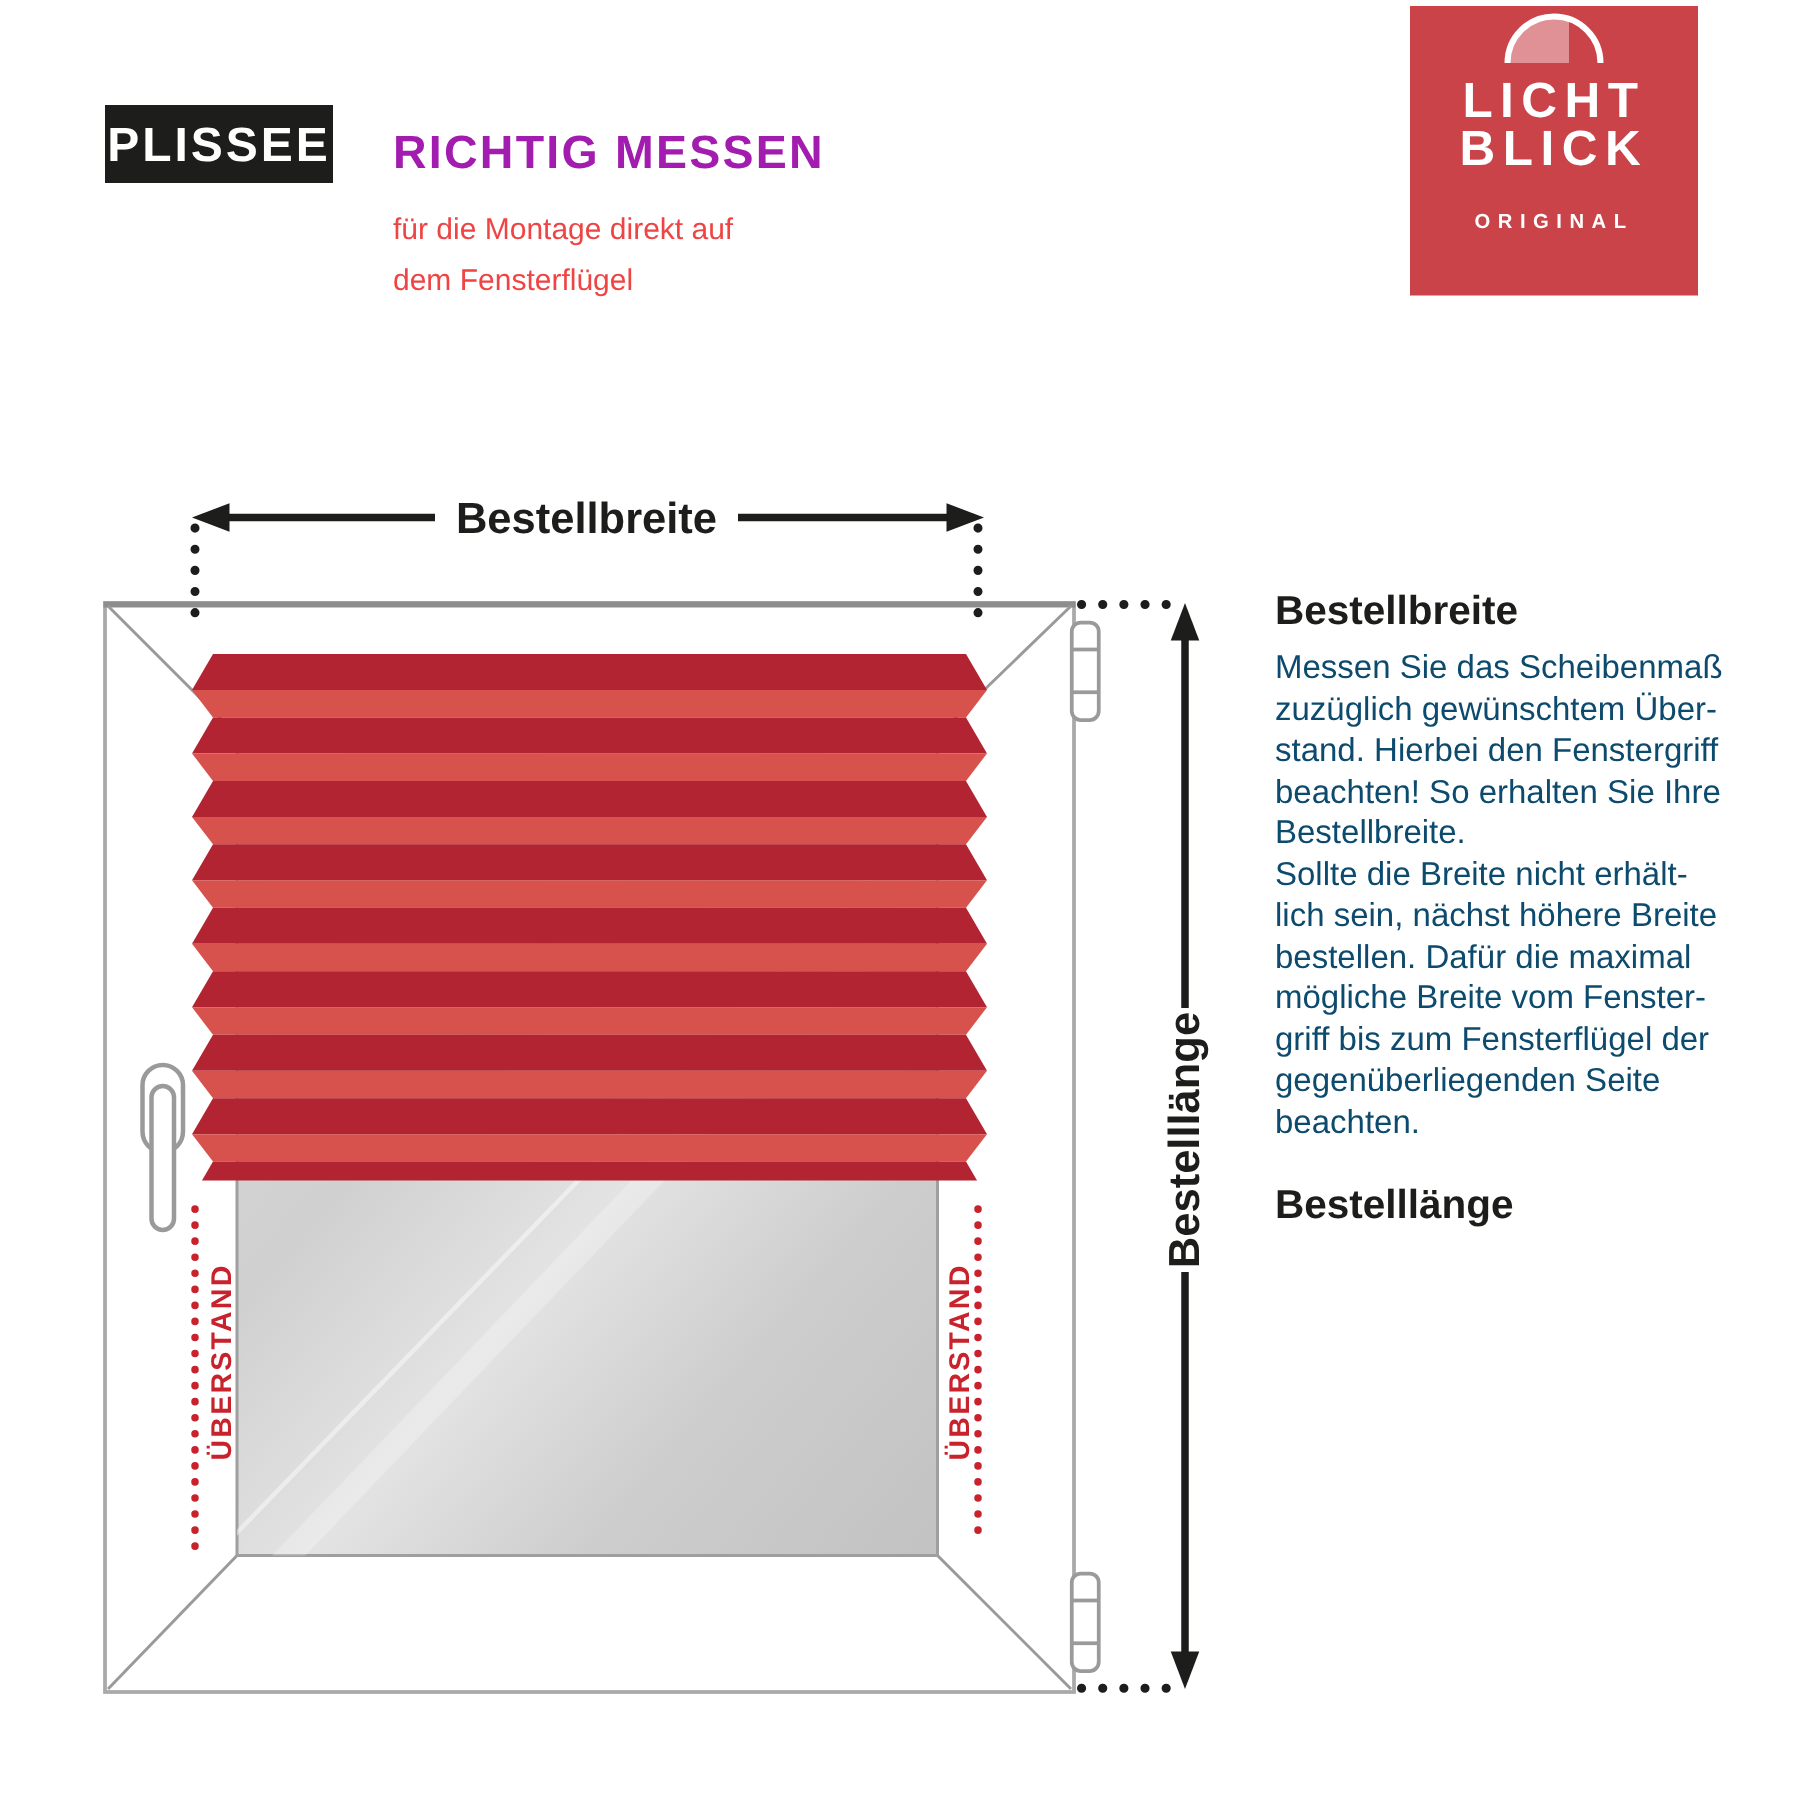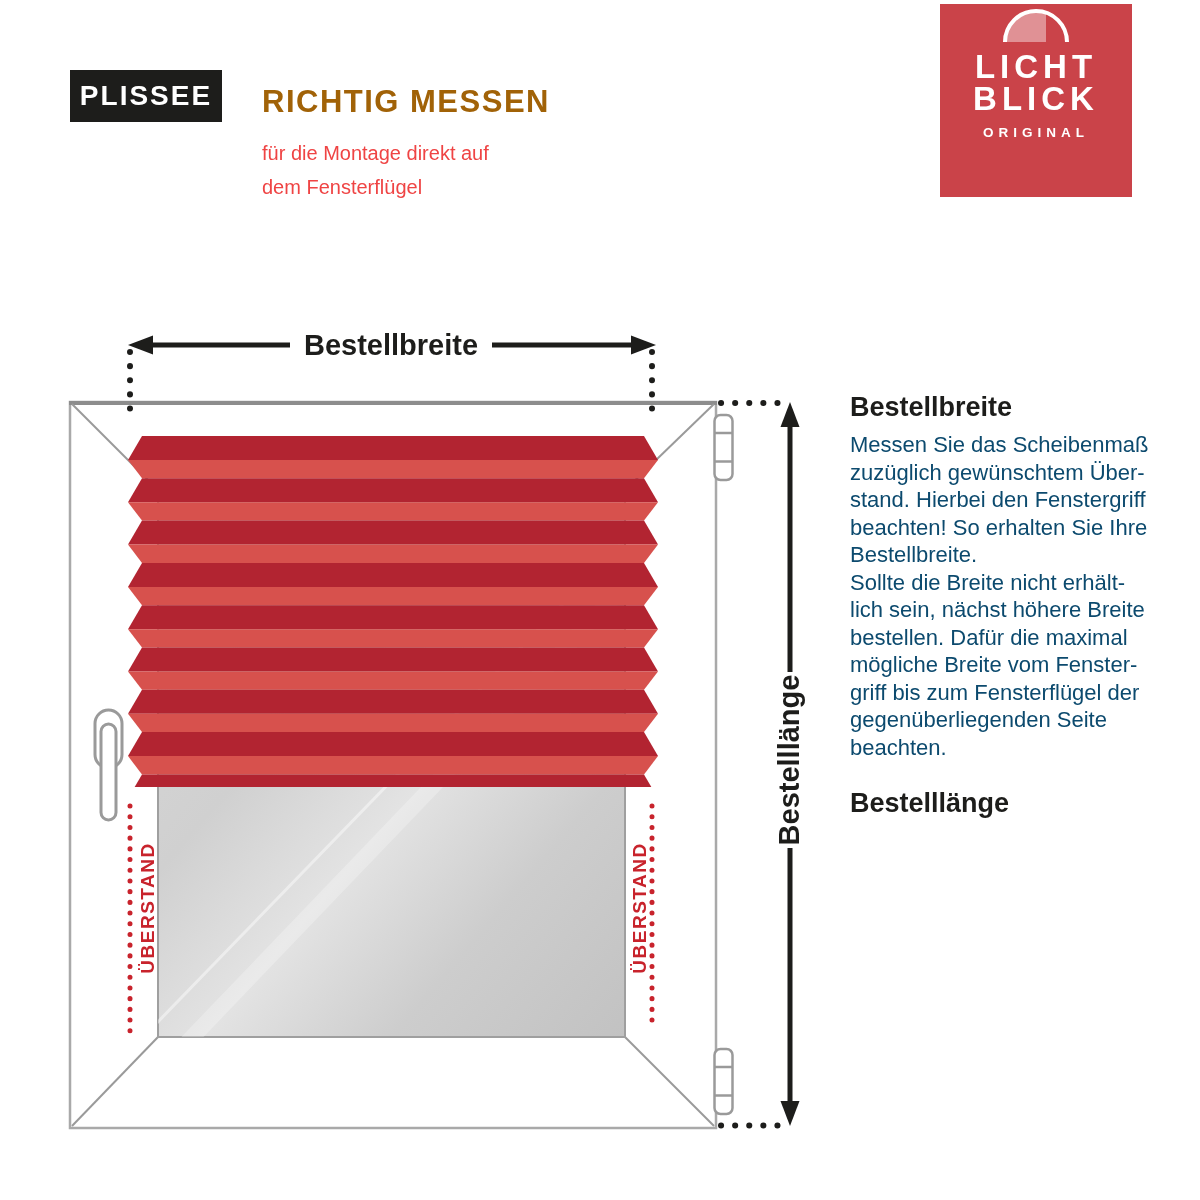--- a/index.html
+++ b/index.html
@@ -3,36 +3,36 @@
 <meta charset="utf-8">
 <style>
   html,body{margin:0;padding:0;}
   body{
     width:1200px;height:1200px;position:relative;background:#ffffff;
     font-family:"Liberation Sans", sans-serif;color:#2b2b2a;overflow:hidden;
   }
   .badge{
     position:absolute;left:70px;top:70px;width:152px;height:52px;
     background:#1d1d1b;color:#fff;display:flex;align-items:center;justify-content:center;
-    font-size:28px;font-weight:bold;letter-spacing:2px;
+    font-size:32px;font-weight:bold;letter-spacing:2px;
   }
   .title{
     position:absolute;left:262px;top:84px;font-size:31px;font-weight:bold;
-    letter-spacing:1.5px;color:#a16207;
+    letter-spacing:1.5px;color:#a21caf;
   }
   .subtitle{
     position:absolute;left:262px;top:136px;font-size:20px;line-height:34px;
     color:#ef4444;white-space:pre-line;
   }
   .logo{
     position:absolute;left:940px;top:4px;width:192px;height:193px;
     display:flex;flex-direction:column;align-items:center;box-sizing:border-box;
   }
   .logo .word{color:#fff;font-size:33px;font-weight:bold;letter-spacing:5px;line-height:32px;}
-  .logo .original{color:#fff;font-size:13.5px;font-weight:bold;letter-spacing:5px;margin-top:10px;}
+  .logo .original{color:#fff;font-size:13.5px;font-weight:bold;letter-spacing:5px;margin-top:25px;}
   .logo svg{margin-bottom:7px;}
   .textcol{position:absolute;left:850px;width:330px;}
   .textcol h2{margin:0;font-size:27px;font-weight:bold;color:#1d1d1b;}
   .textcol p{margin:8px 0 0 0;font-size:22px;line-height:27.5px;color:#0c4a6e;white-space:pre-line;}
   #diagram{position:absolute;left:0;top:0;}
   #diagram text{font-family:"Liberation Sans", sans-serif;}
   .measure-label{font-size:29px;font-weight:bold;fill:#1d1d1b;}
   .overhang-label{font-size:19px;font-weight:bold;letter-spacing:1.5px;}
 </style>
 </head>

